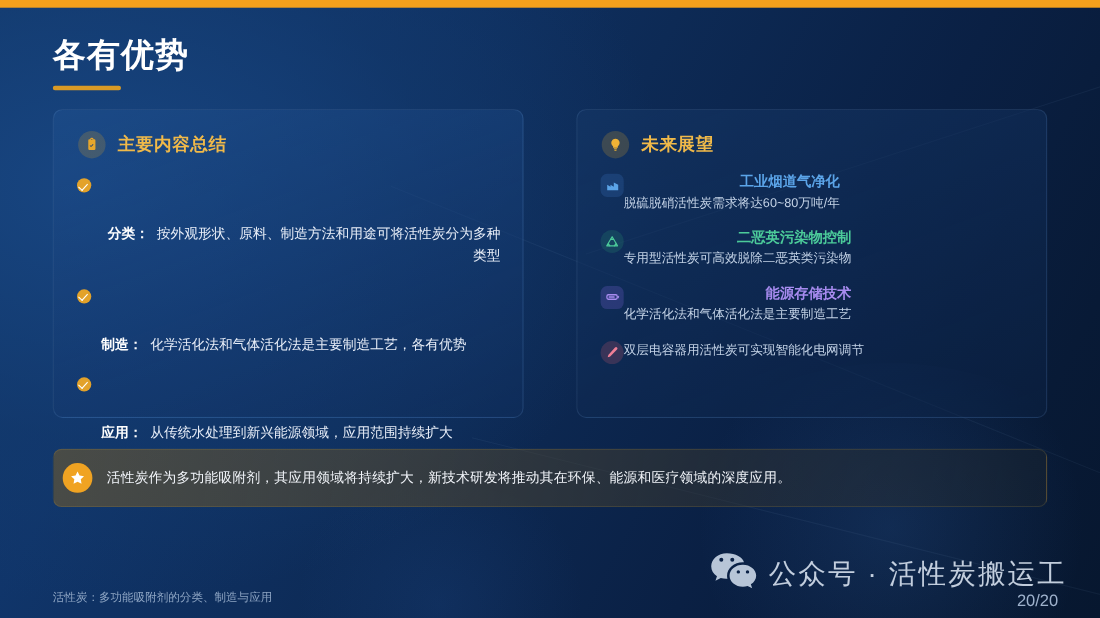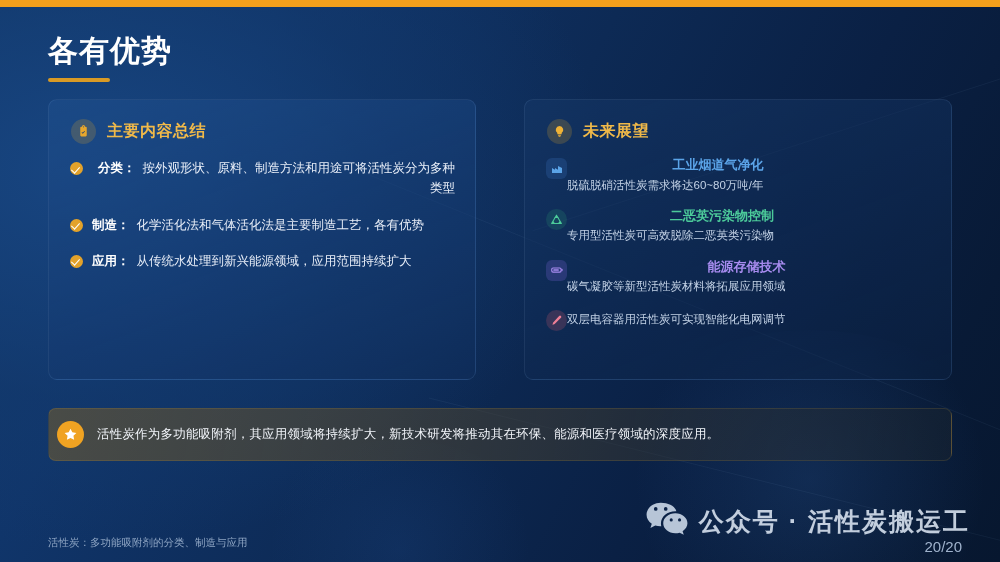--- a/index.html
+++ b/index.html
@@ -59,21 +59,21 @@
   .lrow { display:flex; align-items:flex-start; gap:9px; margin-bottom:16px; }
   .tick {
     width:13px; height:13px; border-radius:50%; background:#e3a22a;
     flex:0 0 auto; margin-top:4px; position:relative;
   }
   .tick::after {
     content:""; position:absolute; left:3.4px; top:2.6px;
     width:4px; height:7px; border:solid #ffffff; border-width:0 1.7px 1.7px 0;
     transform:rotate(42deg);
   }
-  .ltext { font-size:12.5px; line-height:1.62; color:#e8eef8; }
+  .ltext { font-size:12.5px; line-height:1.62; color:#e8eef8;margin-top:44px; }
   .ltext b { font-weight:bold; color:#ffffff; margin-right:7px; }
 
   
   #right-list { padding:12px 20px 0 21px; }
   .rrow { display:flex; align-items:flex-start; margin-bottom:13px; }
   .ricon {
     width:21px; height:21px; border-radius:6px; flex:0 0 auto; margin-top:2px;
     display:flex; align-items:center; justify-content:center;
   }
   .rtitle { font-size:13px; font-weight:bold; line-height:1.35; }
@@ -90,21 +90,21 @@
   #banner-star {
     width:27px; height:27px; border-radius:50%; background:#f0a322;
     flex:0 0 auto; display:flex; align-items:center; justify-content:center;
   }
   #banner-text { font-size:12.5px; color:#f2f5fa; line-height:1.5; letter-spacing:.2px; }
 
   
   #footer-note { position:absolute; left:48px; top:536px; font-size:10.5px; color:#8fa6c4; }
   #page-num { position:absolute; right:38px; top:538px; font-size:15px; color:#9fb2cc; }
   #wm { position:absolute; right:30px; top:500px; display:flex; align-items:center; gap:10px; opacity:.88; }
-  #wm-text { font-size:25px; color:#dce6f3; letter-spacing:2px; font-weight:700; }
+  #wm-text { font-size:25px; color:#dce6f3; letter-spacing:2px; font-weight:400; }
 </style>
 </head>
 <body>
 
 <div id="slide">
   <div class="glow g1"></div>
   <div class="glow g2"></div>
   <div class="streak s1"></div>
   <div class="streak s2"></div>
   <div class="streak s3"></div>
@@ -185,21 +185,21 @@
       <div class="rrow">
         <span class="ricon" style="background:rgba(140,110,235,.22)">
           <svg width="14" height="14" viewBox="0 0 24 24" fill="none" stroke="#a78bef" stroke-width="2">
             <rect x="3" y="8.5" width="16" height="7" rx="2.2"></rect>
               <rect x="5.6" y="10.8" width="9.5" height="2.5" rx="1" fill="#a78bef" stroke="none"></rect>
               <path d="M20.6 11v2" stroke-linecap="round"></path>
           </svg>
         </span>
         <span>
           <div class="rtitle" style="color:#a78bef">能源存储技术</div>
-          <div class="rdesc">碳气凝胶等新型活性炭材料将拓展应用领域</div>
+          <div class="rdesc">化学活化法和气体活化法是主要制造工艺</div>
         </span>
       </div>
 
       <div class="rrow">
         <span class="ricon" style="background:rgba(215,90,110,.22);border-radius:50%">
           <svg width="13" height="13" viewBox="0 0 24 24" fill="#ef7f96">
             <path d="M16.8 3.6a2.4 2.4 0 0 1 3.4 3.4L9.1 18.1a3 3 0 0 1-1.3.8l-3.3 1 1-3.3a3 3 0 0 1 .8-1.3z"></path>
           </svg>
         </span>
         <span>

